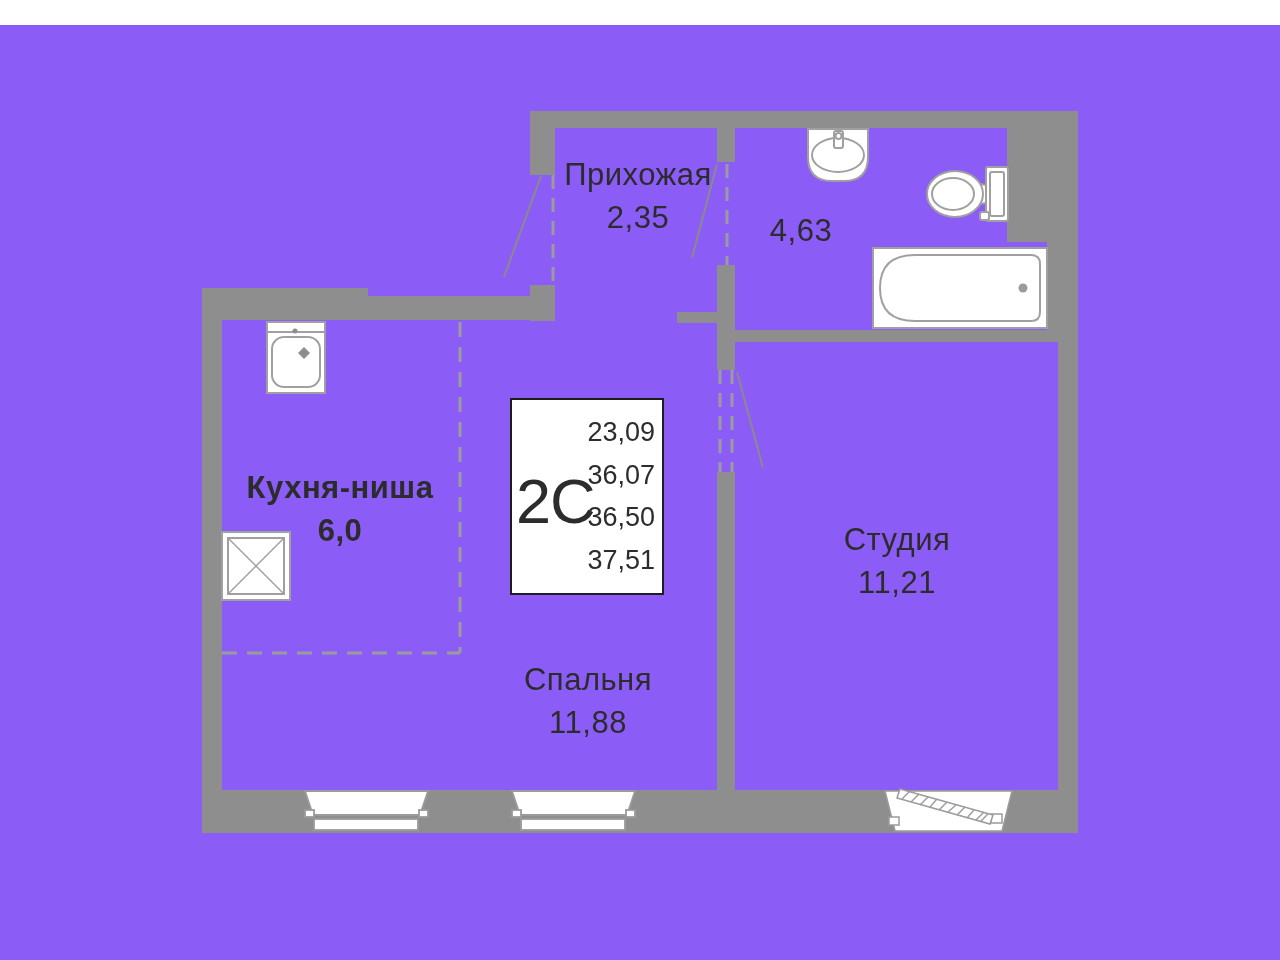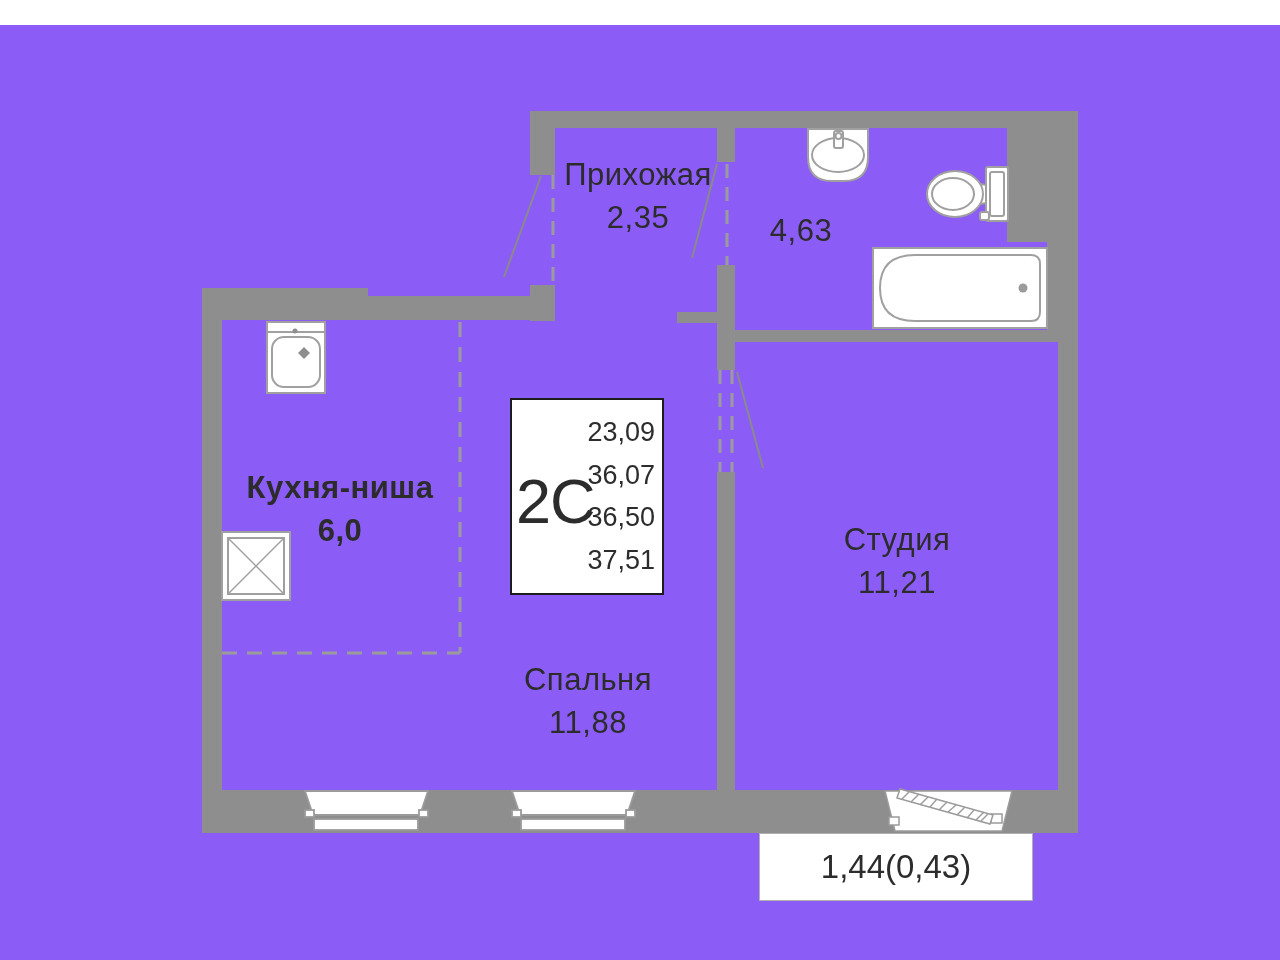--- a/index.html
+++ b/index.html
@@ -207,17 +207,14 @@
   <div class="info-box">
     <div class="info-type">2С</div>
     <div class="info-values">
       <div>23,09</div>
       <div>36,07</div>
       <div>36,50</div>
       <div>37,51</div>
     </div>
   </div>
 
-  <div class="balcony">
-    <span>1,44(0,43)</span>
-  </div>
 
 </div>
 
 </body></html>

